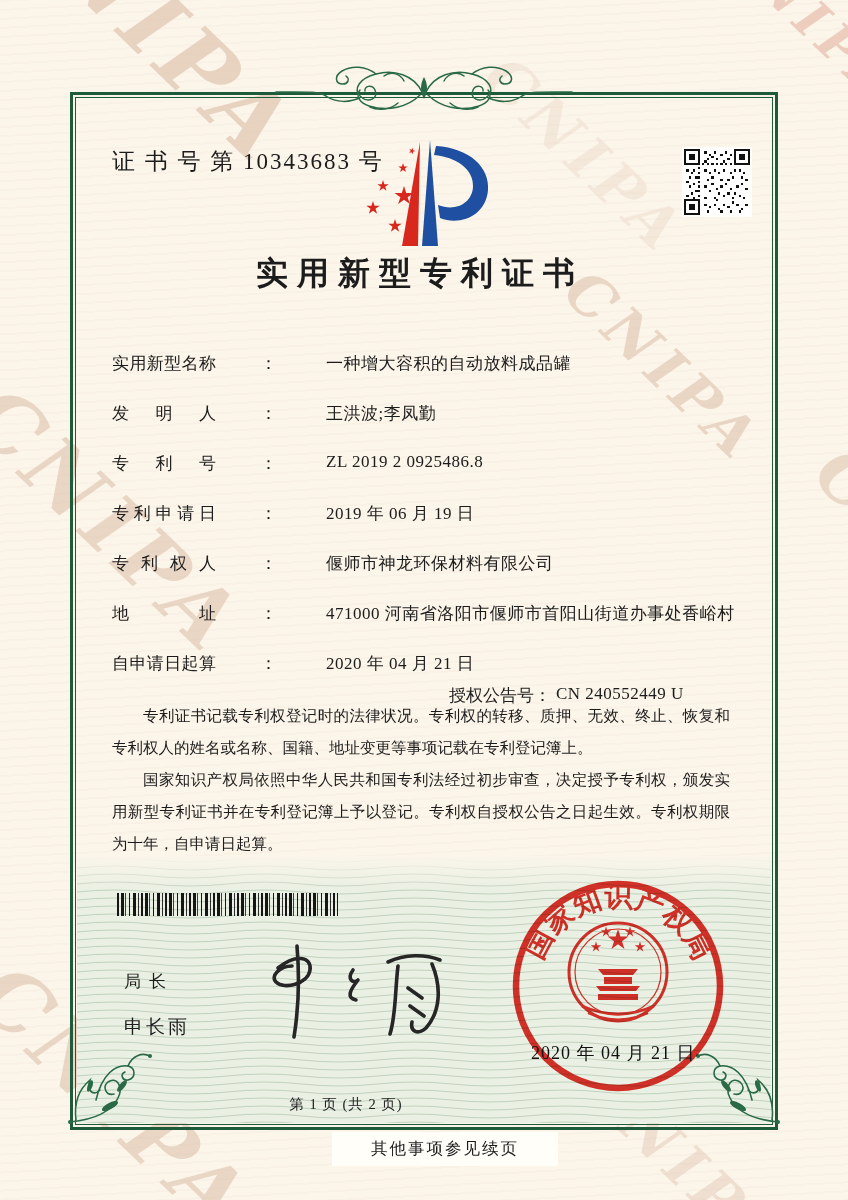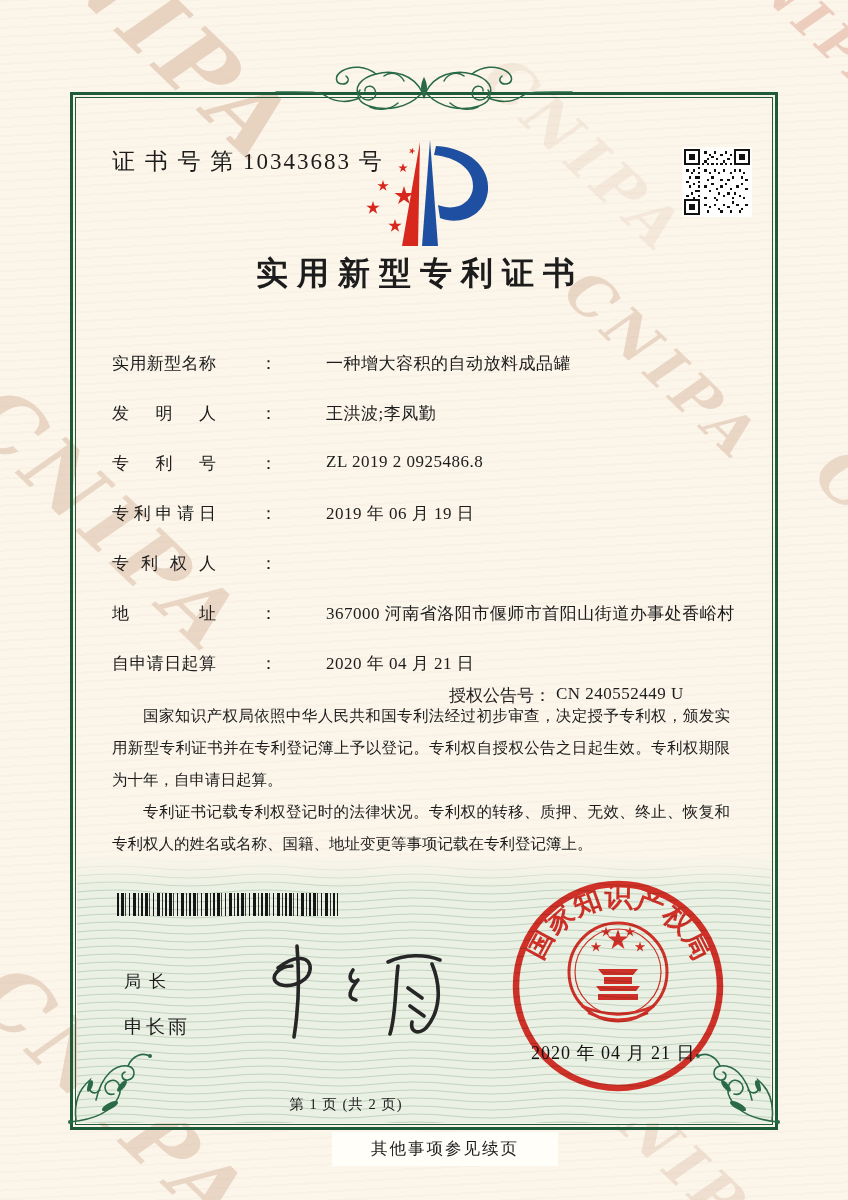--- a/index.html
+++ b/index.html
@@ -194,41 +194,42 @@
       <span class="fvalue">ZL 2019 2 0925486.8</span>
     </div>
     <div class="field-row">
       <span class="flabel">专利申请日</span>
         <span class="fcolon">：</span>
       <span class="fvalue">2019 年 06 月 19 日</span>
     </div>
     <div class="field-row">
       <span class="flabel">专利权人</span>
         <span class="fcolon">：</span>
+      <span class="fvalue">偃师市神龙环保材料有限公司</span>
     </div>
     <div class="field-row">
       <span class="flabel">地址</span>
         <span class="fcolon">：</span>
-      <span class="fvalue">367000 河南省洛阳市偃师市首阳山街道办事处香峪村</span>
+      <span class="fvalue">471000 河南省洛阳市偃师市首阳山街道办事处香峪村</span>
     </div>
     <div class="field-row">
       <span class="flabel">自申请日起算</span>
         <span class="fcolon">：</span>
       <span class="fvalue">2020 年 04 月 21 日</span>
       <span class="pair2">
         <span>授权公告号</span>
           <span>：</span>
         <span class="fvalue">CN 240552449 U</span>
       </span>
     </div>
   </div>
 
   <div class="body-text">
+    <p>专利证书记载专利权登记时的法律状况。专利权的转移、质押、无效、终止、恢复和专利权人的姓名或名称、国籍、地址变更等事项记载在专利登记簿上。</p>
     <p>国家知识产权局依照中华人民共和国专利法经过初步审查，决定授予专利权，颁发实用新型专利证书并在专利登记簿上予以登记。专利权自授权公告之日起生效。专利权期限为十年，自申请日起算。</p>
-    <p>专利证书记载专利权登记时的法律状况。专利权的转移、质押、无效、终止、恢复和专利权人的姓名或名称、国籍、地址变更等事项记载在专利登记簿上。</p>
   </div>
 
   <div class="barcode"></div>
 
   <div class="director-title">局长</div>
   <div class="director-name">申长雨</div>
 
   <svg class="signature" width="200" height="100" viewBox="0 0 200 100">
     <g stroke="#262626" stroke-width="3.6" fill="none" stroke-linecap="round" stroke-linejoin="round">
       <path d="M28,28 C45,14 62,16 60,30 C58,44 34,50 26,42 C20,36 30,26 42,26"></path>

